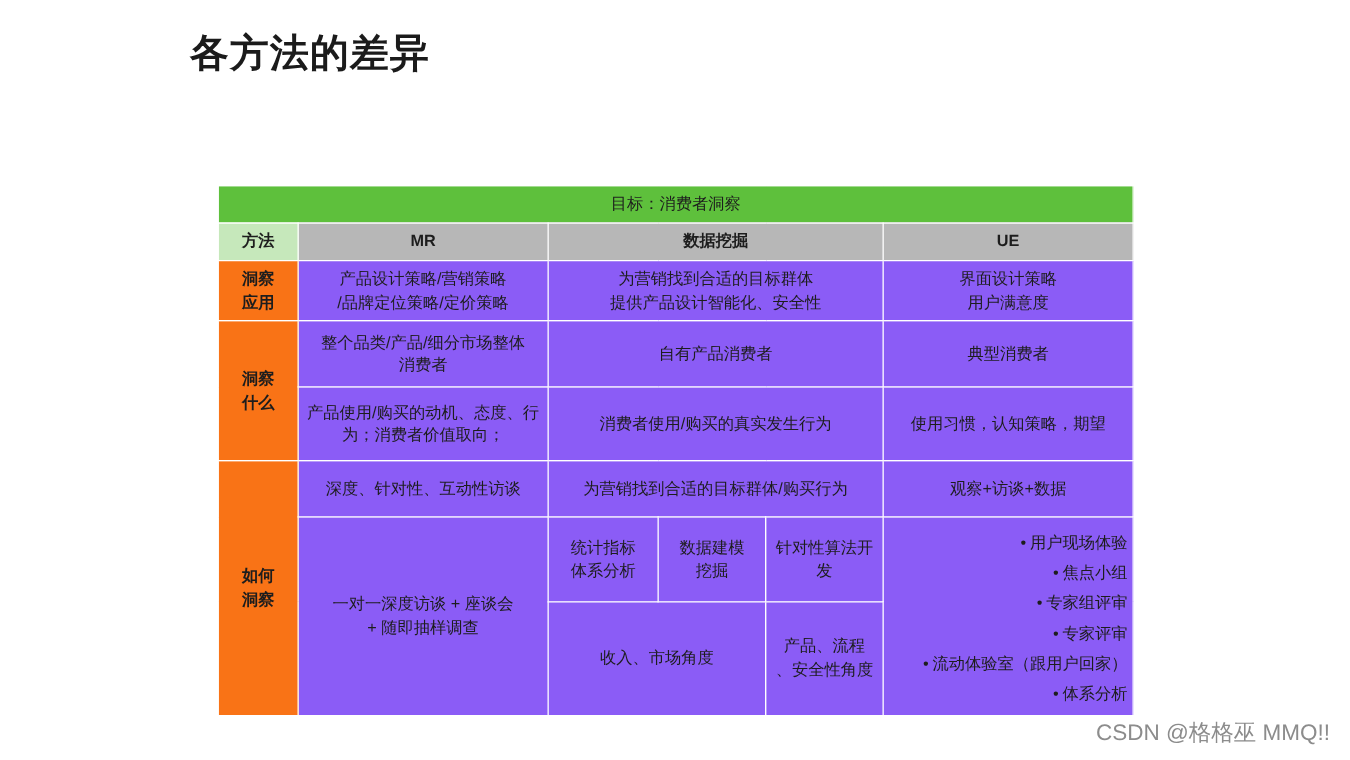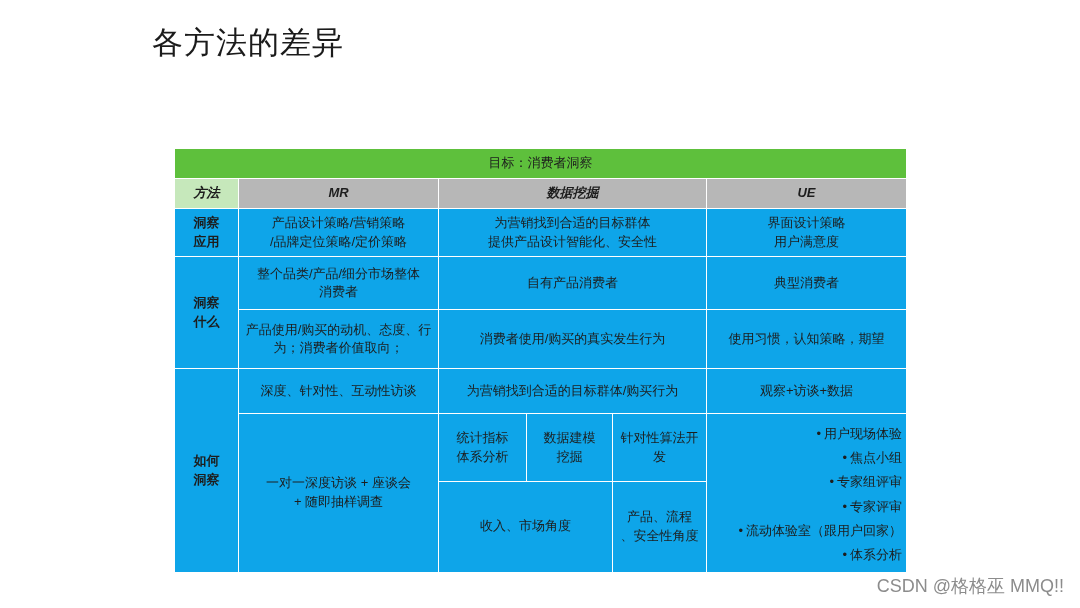--- a/index.html
+++ b/index.html
@@ -12,21 +12,21 @@
     background: #ffffff;
     font-family: "Liberation Sans", sans-serif;
     overflow: hidden;
     position: relative;
   }
   .slide-title {
     position: absolute;
     left: 152px;
     top: 22px;
     font-size: 31px;
-    font-weight: normal;
+    font-weight: bold;
     color: #1b1b1b;
     letter-spacing: 1px;
   }
   .table-wrap {
     position: absolute;
     left: 174px;
     top: 148px;
     width: 732px;
   }
   table.matrix {
@@ -53,35 +53,34 @@
   .head-row td {
     background: #b7b7b7;
     color: #1d1d1d;
     font-weight: bold;
     font-size: 10.5px;
     padding: 6px 4px;
     border-left: 1px solid #ffffff;
     border-right: 1px solid #ffffff;
     border-top: 1px solid #ffffff;
     border-bottom: 1px solid #ffffff;
-    font-style: italic;
   }
   .head-row td.rowlabel {
     background: #c6e8bb;
   }
   td.rowlabel {
-    background: #0ea5e9;
+    background: #f97316;
     font-weight: bold;
     font-size: 10.5px;
     color: #1d1d1d;
     width: 64px;
     line-height: 1.5;
   }
   td.cell {
-    background: #0ea5e9;
+    background: #8b5cf6;
     border: 1px solid #a8d49a;
   }
   .bullets {
     text-align: right;
     padding-left: 8px;
     line-height: 1.85;
   }
   .bullets div::before {
     content: "•";
     margin-right: 3px;

